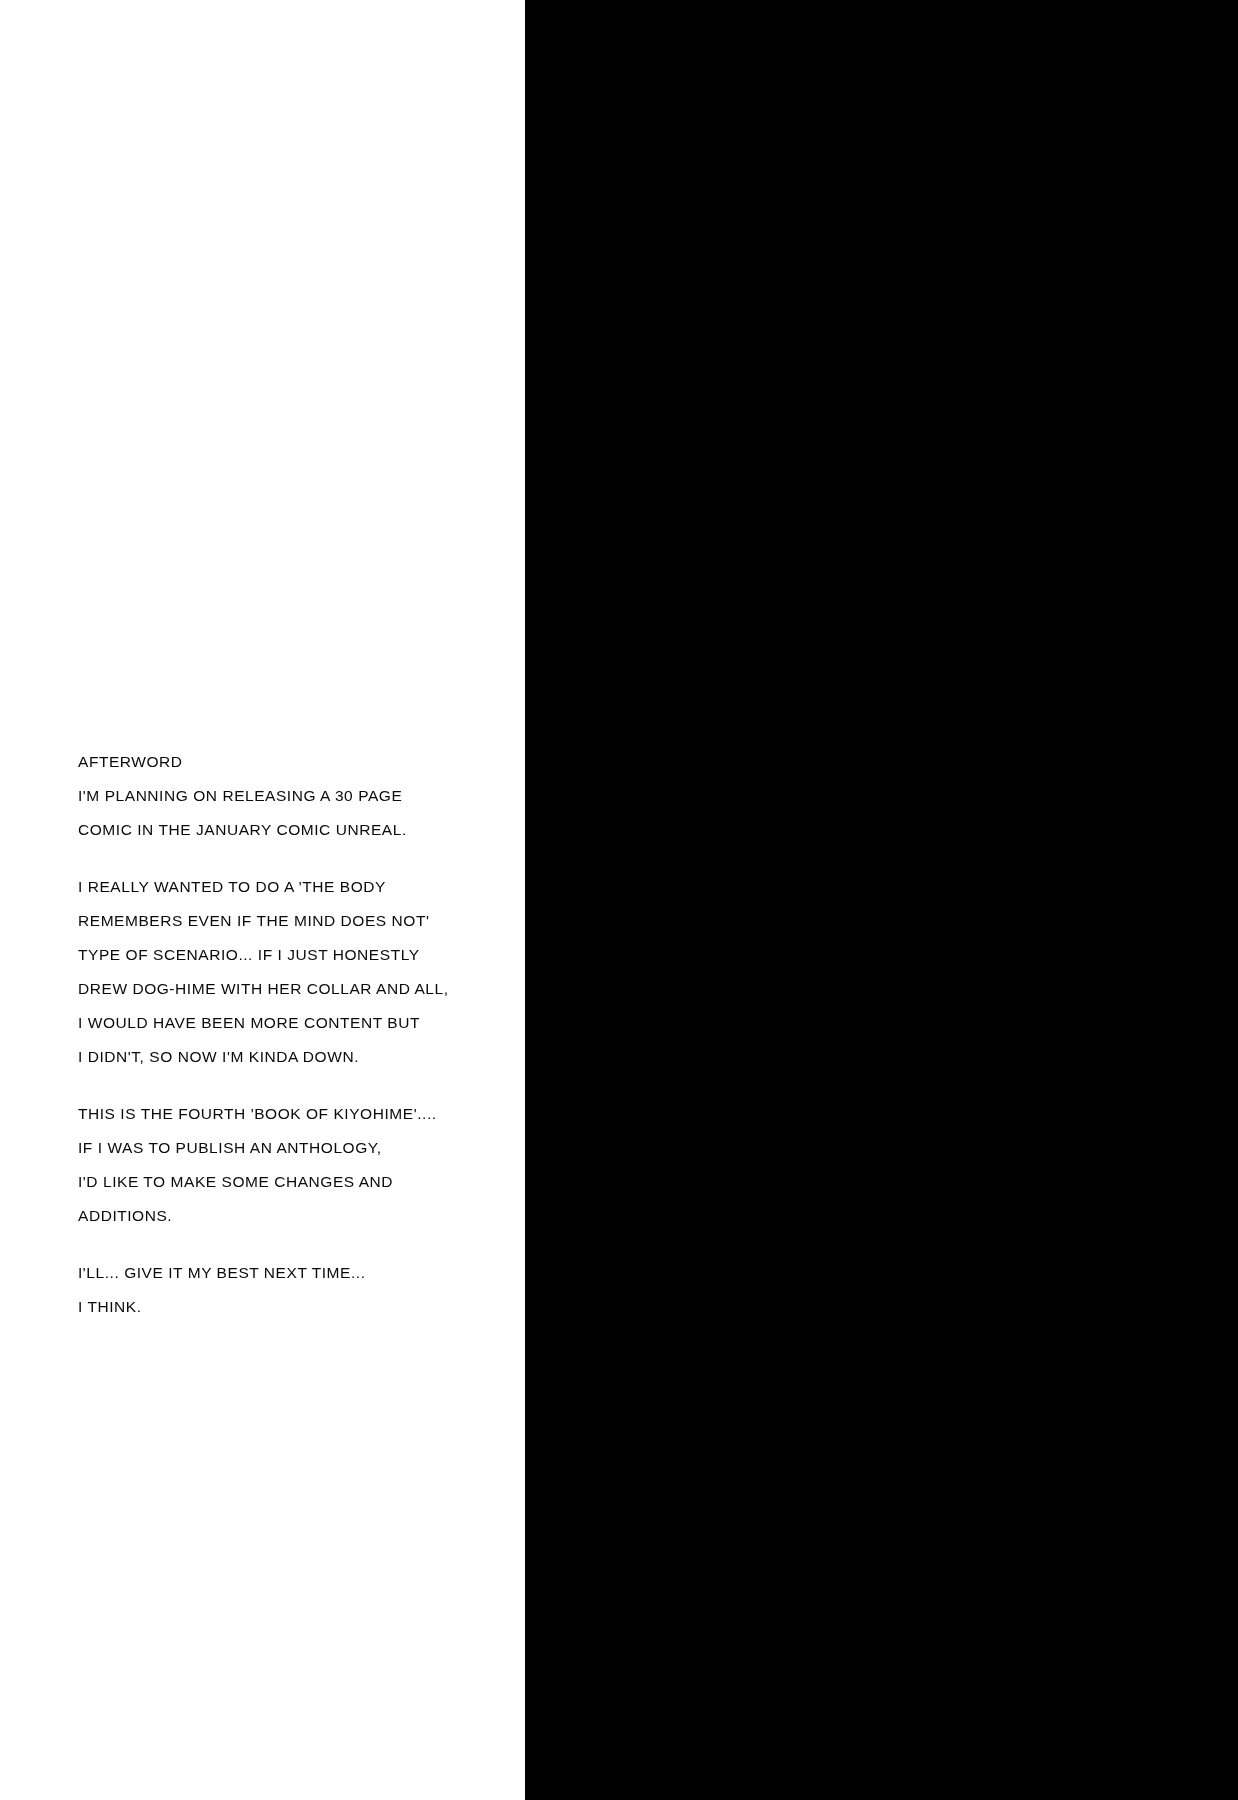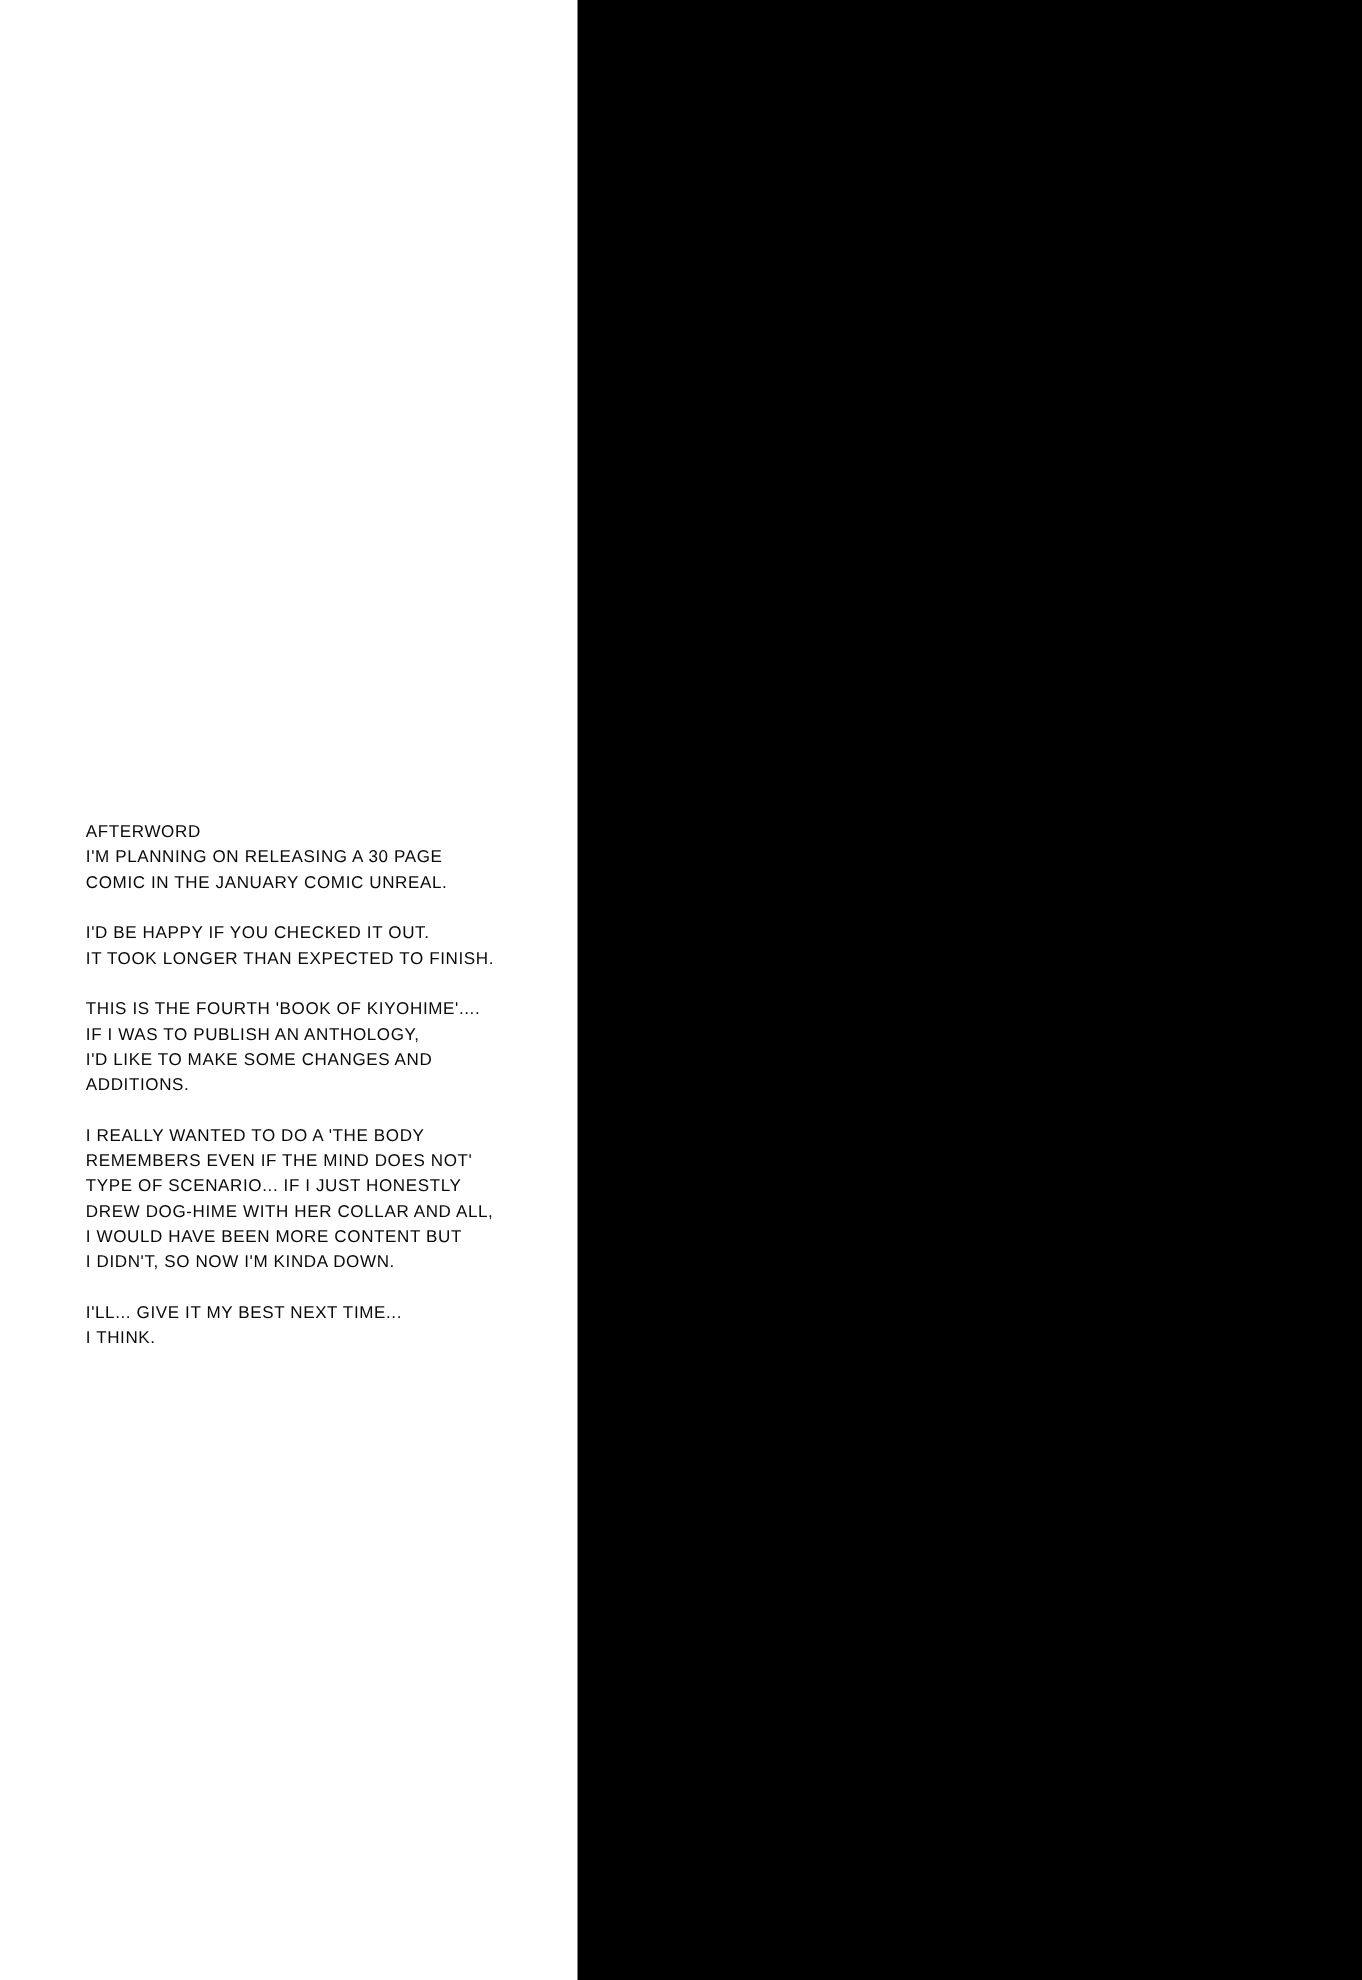--- a/index.html
+++ b/index.html
@@ -23,21 +23,21 @@
     background: #000000;
   }
   .afterword {
     position: absolute;
     left: 78px;
     top: 745px;
     width: 430px;
     color: #0a0a0a;
     font-family: "Liberation Sans", sans-serif;
     font-size: 15.5px;
-    line-height: 23px;
+    line-height: 34px;
     letter-spacing: 0.55px;
     text-transform: uppercase;
     font-weight: 400;
   }
   .afterword p {
     margin: 0 0 23px 0;
     white-space: pre-line;
   }
   .afterword p:last-child {
     margin-bottom: 12px;
@@ -47,29 +47,27 @@
 <body>
 
 <div class="page">
 
   <div class="black-panel"></div>
 
   <div class="afterword">
     <p>AFTERWORD
 I'M PLANNING ON RELEASING A 30 PAGE
 COMIC IN THE JANUARY COMIC UNREAL.</p>
-    <p>I'D BE HAPPY IF YOU CHECKED IT OUT.
-IT TOOK LONGER THAN EXPECTED TO FINISH.</p>
-    <p>THIS IS THE FOURTH 'BOOK OF KIYOHIME'....
-IF I WAS TO PUBLISH AN ANTHOLOGY,
-I'D LIKE TO MAKE SOME CHANGES AND
-ADDITIONS.</p>
     <p>I REALLY WANTED TO DO A 'THE BODY
 REMEMBERS EVEN IF THE MIND DOES NOT'
 TYPE OF SCENARIO... IF I JUST HONESTLY
 DREW DOG-HIME WITH HER COLLAR AND ALL,
 I WOULD HAVE BEEN MORE CONTENT BUT
 I DIDN'T, SO NOW I'M KINDA DOWN.</p>
+    <p>THIS IS THE FOURTH 'BOOK OF KIYOHIME'....
+IF I WAS TO PUBLISH AN ANTHOLOGY,
+I'D LIKE TO MAKE SOME CHANGES AND
+ADDITIONS.</p>
     <p>I'LL... GIVE IT MY BEST NEXT TIME...
 I THINK.</p>
   </div>
 
 </div>
 
 </body></html>

